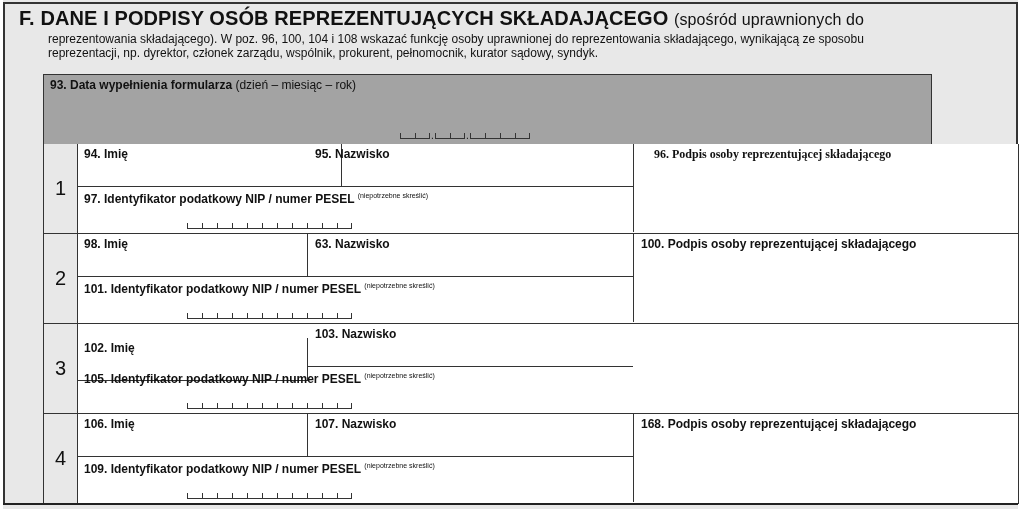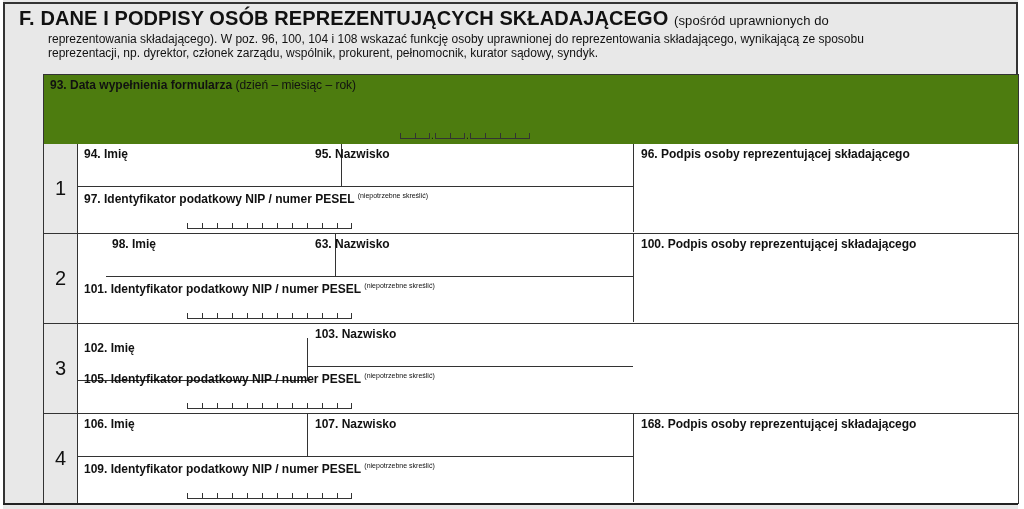--- a/index.html
+++ b/index.html
@@ -1,22 +1,22 @@
 <!DOCTYPE html>
 <html><head>
 <meta charset="utf-8">
 <style>
   html,body{margin:0;padding:0;}
   body{width:1024px;height:509px;overflow:hidden;background:#ffffff;font-family:"Liberation Sans",sans-serif;color:#111;position:relative;}
   .outer{position:absolute;left:3px;top:0;width:1015px;height:509px;background:#e8e8e8;border-left:2px solid #333;border-right:2px solid #333;box-sizing:border-box;}
   .topline{position:absolute;left:3px;top:0;width:1015px;height:4px;border-bottom:2px solid #333;background:#e8e8e8;box-sizing:border-box;}
   .title{position:absolute;left:19px;top:7px;font-size:20px;font-weight:bold;letter-spacing:0.1px;white-space:nowrap;}
-  .title .note{font-size:13px;font-weight:normal;}
+  .title .note{font-size:16px;font-weight:normal;}
   .desc{position:absolute;left:48px;top:32px;font-size:12px;line-height:14px;width:940px;}
-  .date-box{position:absolute;left:43px;top:74px;width:976px;height:71px;background:#4d7c0f;border:1.5px solid #333;box-sizing:border-box;}
+  .date-box{position:absolute;left:43px;top:74px;width:889px;height:71px;background:#a3a3a3;border:1.5px solid #333;box-sizing:border-box;}
   .lbl{font-size:12px;font-weight:bold;position:absolute;white-space:nowrap;}
   .lbl .n{font-weight:normal;}
   .lbl sup{font-size:7px;font-weight:normal;}
   .comb{position:absolute;display:flex;align-items:flex-end;height:8px;}
   .comb .c{width:15px;height:6px;border-left:1px solid #333;border-bottom:1px solid #333;box-sizing:border-box;}
   .comb .c.last{border-right:1px solid #333;}
   .comb .dot{width:5px;font-size:10px;line-height:6px;text-align:center;}
   .person{position:absolute;left:43px;width:976px;height:90px;border:1.5px solid #333;border-top:none;box-sizing:border-box;background:#fff;}
   .num{position:absolute;left:0;top:0;width:34px;height:100%;background:#e8e8e8;border-right:1.5px solid #333;box-sizing:border-box;font-size:20px;display:flex;align-items:center;justify-content:center;}
   .cell{position:absolute;box-sizing:border-box;}
@@ -69,26 +69,26 @@
           <div class="c"></div>
           <div class="c"></div>
           <div class="c"></div>
           <div class="c"></div>
           <div class="c"></div>
           <div class="c"></div>
           <div class="c last"></div>
         </div>
       </div>
       <div class="cell" style="left:589px;top:0;width:385px;height:88px;border-left:1.5px solid #333;">
-        <div class="lbl" style="left:7px;top:3px;">96. Podpis osoby reprezentującej składającego</div>
+        <div class="lbl" style="left:20px;top:3px;font-family:Liberation Serif, serif;">96. Podpis osoby reprezentującej składającego</div>
       </div>
     </div>
     <div class="person" style="top: 234px;">
       <div class="num">2</div>
-      <div class="cell" style="left:34px;top:0;width:230px;height:43px;border-right:1.5px solid #333;border-bottom:1.5px solid #333;margin-left:28px;">
+      <div class="cell" style="left:34px;top:0;width:230px;height:43px;border-right:1.5px solid #333;border-bottom:1.5px solid #333;">
         <div class="lbl" style="left:6px;top:3px;">98. Imię</div>
       </div>
       <div class="cell" style="left:264px;top:0;width:325px;height:43px;border-bottom:1.5px solid #333;">
         <div class="lbl" style="left:7px;top:3px;">63. Nazwisko</div>
       </div>
       <div class="cell" style="left:34px;top:43px;width:555px;height:47px;">
         <div class="lbl" style="left:6px;top:5px;"><span>101. Identyfikator podatkowy NIP / numer PESEL</span> <sup>(niepotrzebne skreślić)</sup></div>
         <div class="comb" style="left:109px;top:34px;">
           <div class="c"></div>
           <div class="c"></div>

